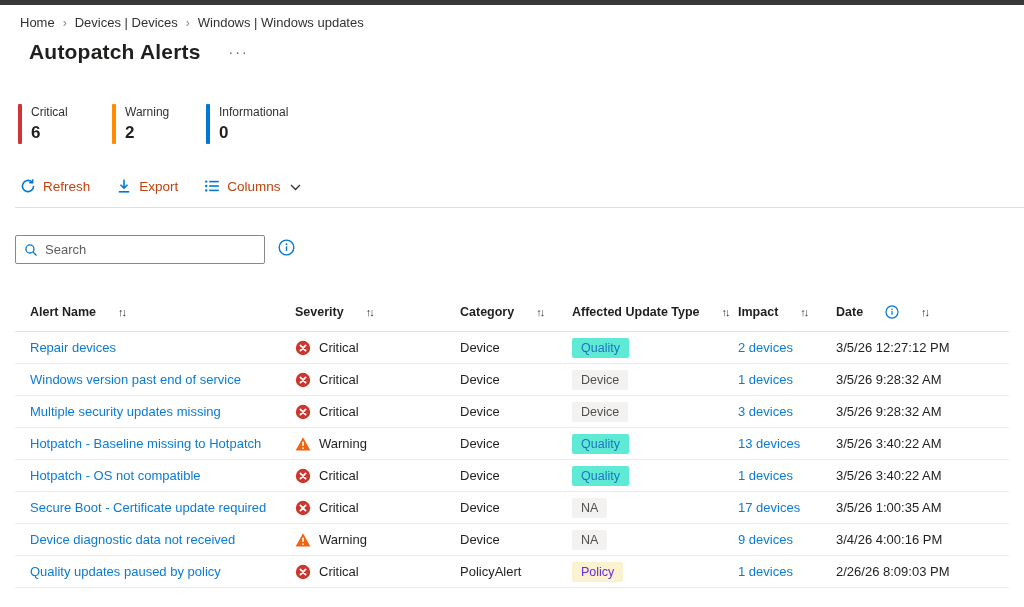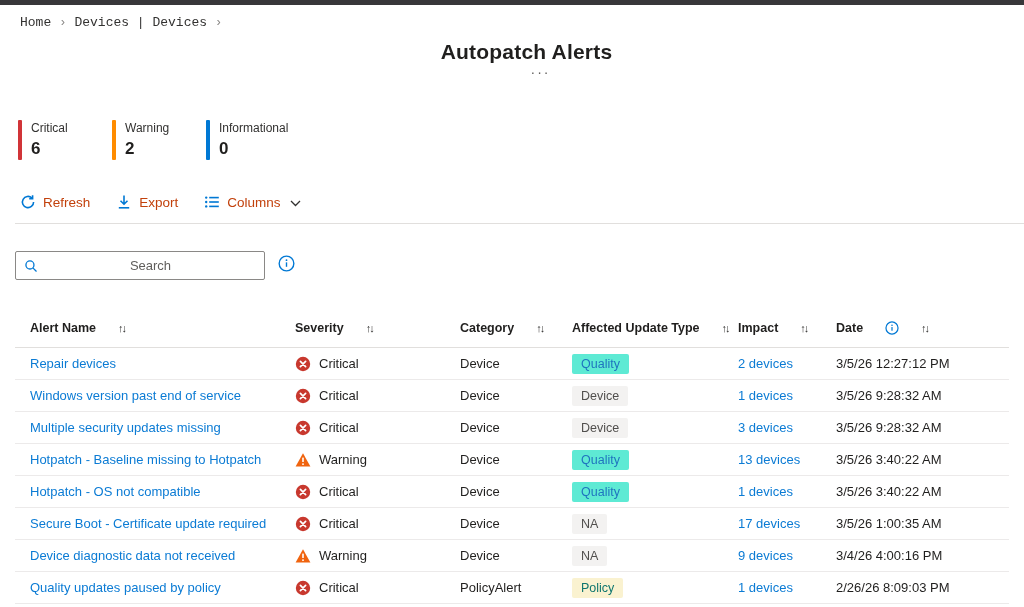--- a/index.html
+++ b/index.html
@@ -1,25 +1,25 @@
 <!DOCTYPE html>
 <html><head>
 <meta charset="utf-8">
 <style>
   * { margin:0; padding:0; box-sizing:border-box; }
   html,body { width:1024px; height:607px; background:#fff; overflow:hidden;
     font-family:"Liberation Sans","DejaVu Sans",sans-serif; color:#201f1e; }
   .topbar { height:5px; background:#38373a; width:100%; }
 
   .content { padding:0; }
-  .breadcrumb { display:flex; align-items:center; gap:8px; margin:10px 0 0 20px; font-size:13px; color:#323130;font-family:Liberation Mono, monospace; }
+  .breadcrumb { display:flex; align-items:center; gap:8px; margin:10px 0 0 20px; font-size:13px; color:#323130; }
   .breadcrumb a { color:#323130; text-decoration:none; cursor:pointer; }
   .crumb-sep { color:#8a8886; font-size:12px; }
 
-  .title-row { display:flex; align-items:center; margin:10px 0 0 29px;flex-direction:column; }
+  .title-row { display:flex; align-items:center; margin:10px 0 0 29px; }
   .page-title { font-size:21px; font-weight:bold; letter-spacing:.2px; }
   .more-btn { margin-left:28px; color:#605e5c; font-size:14px; letter-spacing:2px; cursor:pointer; }
 
   .summary { display:flex; margin:40px 0 0 18px; gap:32px; }
   .sum-card { display:flex; gap:9px; min-width:62px; }
   .sum-bar { width:4px; height:40px; border-radius:1px; }
   .sum-texts { display:flex; flex-direction:column; justify-content:space-between; padding:1px 0; }
   .sum-label { font-size:12px; color:#323130; }
   .sum-count { font-size:17px; font-weight:bold; color:#201f1e; }
 
@@ -27,54 +27,55 @@
   .tool-item { display:flex; align-items:center; gap:7px; font-size:13.5px; color:#c2410c; cursor:pointer; }
   .ico16 { width:16px; height:16px; display:block; }
   .ico14 { width:14px; height:14px; display:block; }
   .chev { margin-left:2px; }
   .toolbar-divider { border-bottom:1px solid #e1dfdd; margin:9px 0 0 15px; width:1009px; }
 
   .filter-row { display:flex; align-items:center; margin:27px 0 0 15px; }
   .search-box { width:250px; height:29px; border:1px solid #8a8886; border-radius:2px;
     display:flex; align-items:center; padding:0 8px; gap:7px; background:#fff; }
   .search-box input { border:none; outline:none; flex:1; font-size:13px; color:#737373;
-    font-family:"Liberation Sans","DejaVu Sans",sans-serif; background:transparent;text-align:center; }
+    font-family:"Liberation Sans","DejaVu Sans",sans-serif; background:transparent; }
   .search-box input::placeholder { color:#605e5c; }
   .info-ico { margin-left:13px; cursor:pointer; }
   .add-filters { margin-left:27px; height:26px; border-radius:13px; background:#f3f2f1;
     display:flex; align-items:center; gap:7px; padding:0 14px; font-size:13px; color:#201f1e; cursor:pointer; border:none; }
 
   .table { margin:28px 15px 0 15px; width:994px; }
   .thead, .trow { display:grid; grid-template-columns:280px 165px 112px 166px 98px 173px; align-items:center; }
   .thead { height:40px; border-bottom:1px solid #e1dfdd; }
   .th { display:flex; align-items:center; gap:22px; font-size:12.5px; font-weight:bold; color:#201f1e; cursor:pointer; }
   .th:first-child { padding-left:15px; }
   .sort { font-size:11px; letter-spacing:-2px; color:#323130; font-weight:normal; }
   .trow { height:32px; border-bottom:1px solid #eceaea; }
   .td { font-size:13px; color:#201f1e; overflow:hidden; white-space:nowrap; }
   .td-name { padding-left:15px; }
   .td-name a, .td-impact a { color:#0b7bd4; text-decoration:none; cursor:pointer;margin-top:15px; }
   .td-sev { display:flex; align-items:center; gap:8px; }
   .badge { display:inline-block; font-size:12.5px; padding:3px 9px; border-radius:2px; }
   .badge-blue { background:#5eead4; color:#1f74bf; }
   .badge-gray { background:#f3f2f1; color:#514f4d; }
-  .badge-yellow { background:#faf2d0; color:#0f766e; }
+  .badge-yellow { background:#faf2d0; color:#6d28d9; }
 </style>
 </head>
 <body>
 
 <div class="topbar"></div>
 
 <div class="content">
 
   <div class="breadcrumb">
     <a>Home</a>
     <span class="crumb-sep">›</span>
     <a>Devices | Devices</a>
     <span class="crumb-sep">›</span>
+    <a>Windows | Windows updates</a>
   </div>
 
   <div class="title-row">
     <span class="page-title">Autopatch Alerts</span>
     <span class="more-btn">···</span>
   </div>
 
   <div class="summary">
     <div class="sum-card">
       <div class="sum-bar" style="background:#d13438;"></div>

